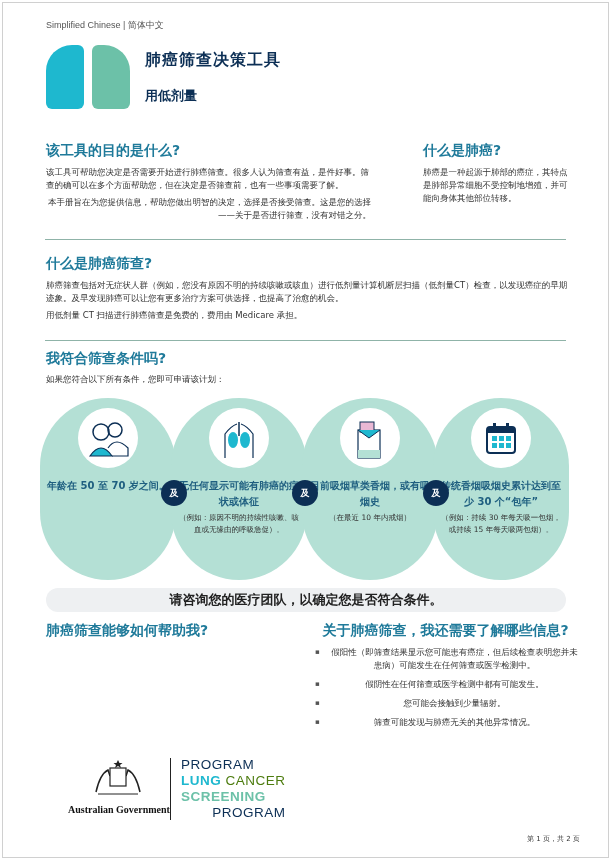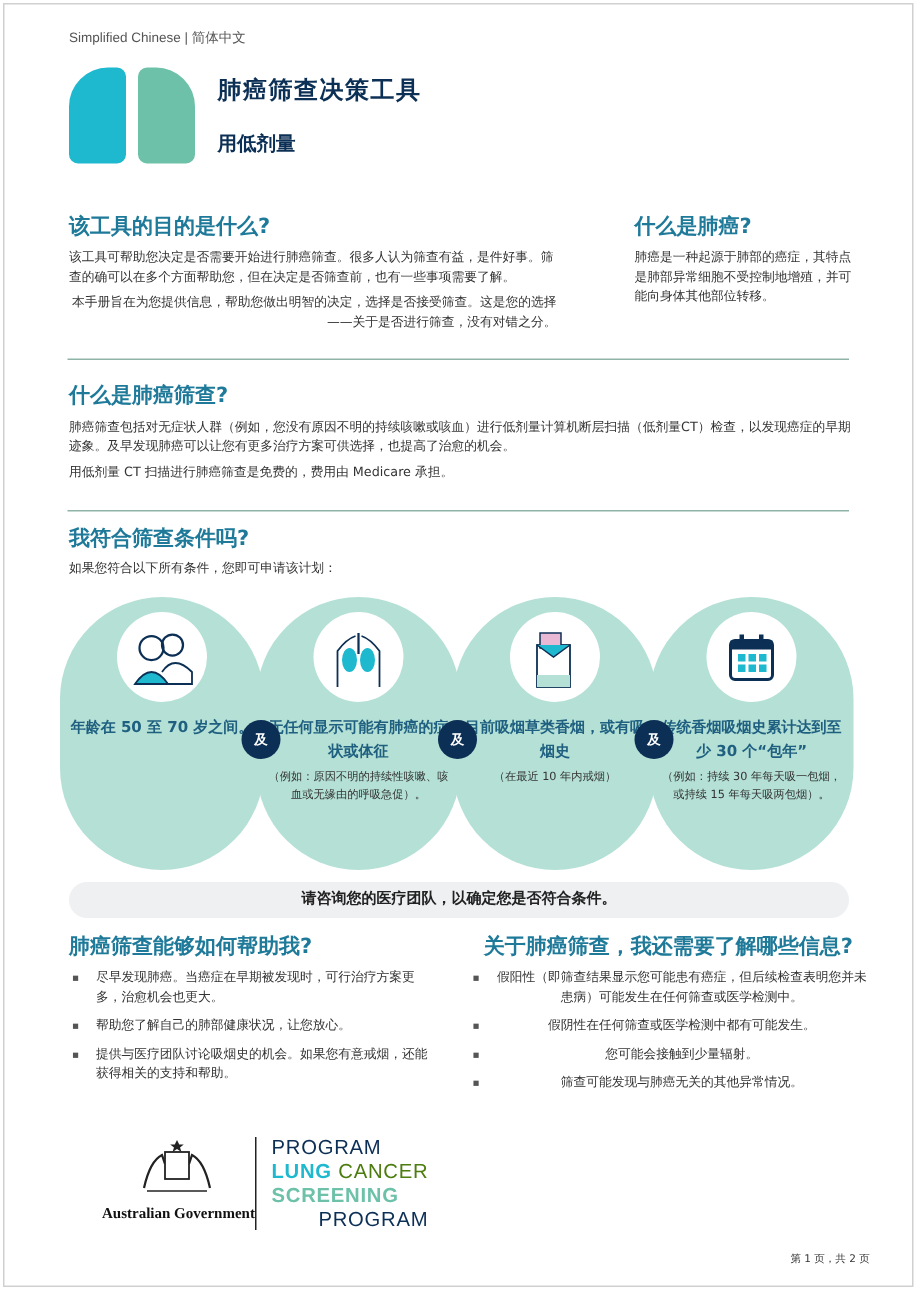--- a/index.html
+++ b/index.html
@@ -14,21 +14,21 @@
   h2{margin:0;font-size:14px;font-weight:bold;color:#1f7a9a;}
   p{margin:0;font-size:8.5px;line-height:13px;color:#333;}
   .sec{position:absolute;}
   .rule{position:absolute;left:45px;width:521px;height:1px;background:#8fb3a8;}
   .pills{position:absolute;left:40px;top:398px;width:530px;height:182px;}
   .pill{position:absolute;top:0;width:136px;height:182px;background:#b4e0d5;border-radius:68px;}
   .circ{position:absolute;left:50%;top:10px;transform:translateX(-50%);width:60px;height:60px;border-radius:50%;background:#fff;display:flex;align-items:center;justify-content:center;}
   .pt{position:absolute;left:6px;right:6px;top:80px;text-align:center;font-size:10px;font-weight:bold;color:#1f5f80;line-height:16px;}
   .pn{text-align:center;font-size:7.5px;color:#333;line-height:12px;margin-top:2px;font-weight:normal;}
   .and{position:absolute;top:82px;width:26px;height:26px;border-radius:50%;background:#0c2f55;color:#fff;font-size:9px;font-weight:bold;display:flex;align-items:center;justify-content:center;z-index:2;}
-  .banner{position:absolute;left:46px;top:588px;width:520px;height:24px;background:#eef0f2;border-radius:12px;text-align:center;font-size:10px;font-weight:bold;line-height:24px;color:#222;}
+  .banner{position:absolute;left:46px;top:588px;width:520px;height:24px;background:#eef0f2;border-radius:12px;text-align:center;font-size:13px;font-weight:bold;line-height:24px;color:#222;}
   ul{margin:6px 0 0 0;padding:0;list-style:none;}
   li{position:relative;padding-left:18px;font-size:8.5px;line-height:13px;margin-bottom:6px;color:#333;}
   li:before{content:"▪";position:absolute;left:2px;top:0;font-size:7px;color:#555;}
   .govt{position:absolute;left:68px;top:758px;width:100px;text-align:center;}
   .govt .label{font-family:"Liberation Serif",serif;font-size:10px;font-weight:bold;color:#111;margin-top:4px;white-space:nowrap;}
   .vdiv{position:absolute;left:170px;top:758px;width:1px;height:62px;background:#222;}
   .nlcsp{position:absolute;left:181px;top:757px;font-family:"Liberation Sans",sans-serif;font-size:13.5px;line-height:16px;letter-spacing:0.5px;}
   .pg{position:absolute;left:527px;top:834px;font-size:7px;color:#333;}
 </style>
 </head>
@@ -134,25 +134,20 @@
   </div>
   <div class="and" style="left:121px;">及</div>
   <div class="and" style="left:252px;">及</div>
   <div class="and" style="left:383px;">及</div>
 </div>
 
 <div class="banner">请咨询您的医疗团队，以确定您是否符合条件。</div>
 
 <div class="sec" style="left:46px;top:622px;width:240px;">
   <h2>肺癌筛查能够如何帮助我?</h2>
-  <ul>
-    <li>尽早发现肺癌。当癌症在早期被发现时，可行治疗方案更多，治愈机会也更大。</li>
-    <li>帮助您了解自己的肺部健康状况，让您放心。</li>
-    <li>提供与医疗团队讨论吸烟史的机会。如果您有意戒烟，还能获得相关的支持和帮助。</li>
-  </ul>
 </div>
 
 <div class="sec" style="left:313px;top:622px;width:265px;text-align:center;">
   <h2>关于肺癌筛查，我还需要了解哪些信息?</h2>
   <ul>
     <li>假阳性（即筛查结果显示您可能患有癌症，但后续检查表明您并未患病）可能发生在任何筛查或医学检测中。</li>
     <li>假阴性在任何筛查或医学检测中都有可能发生。</li>
     <li>您可能会接触到少量辐射。</li>
     <li>筛查可能发现与肺癌无关的其他异常情况。</li>
   </ul>

